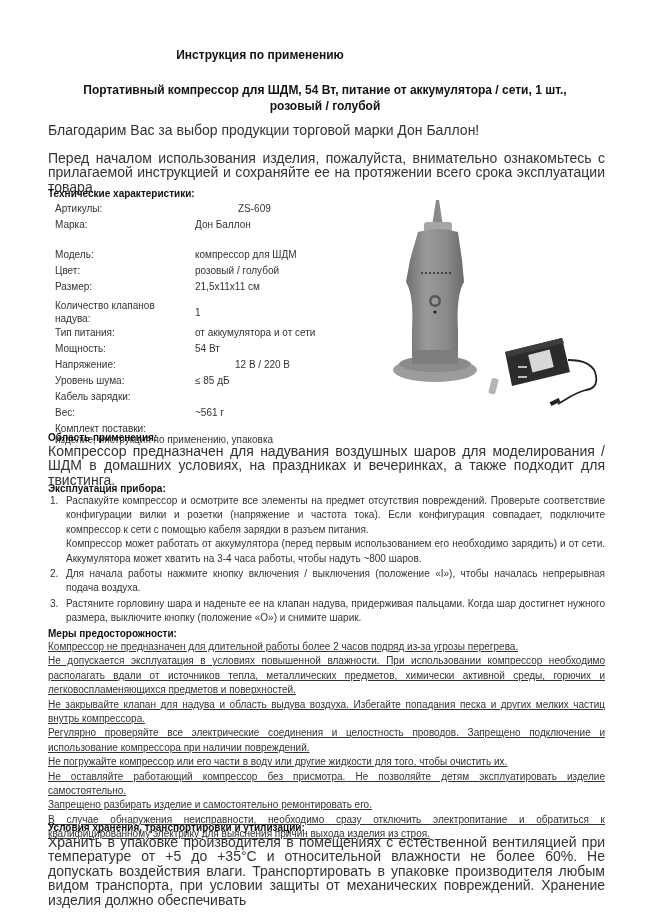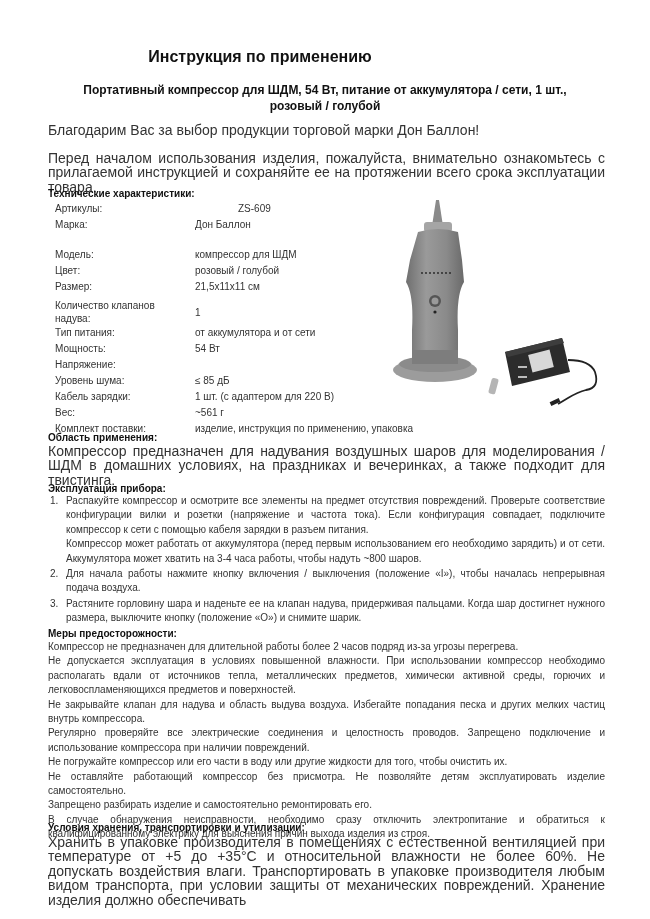--- a/index.html
+++ b/index.html
@@ -3,21 +3,21 @@
 <meta charset="utf-8">
 <style>
   html, body { margin: 0; padding: 0; background: #ffffff; }
   body {
     width: 650px; height: 919px; overflow: hidden; position: relative;
     font-family: "Liberation Sans", sans-serif; color: #222;
   }
   .page { position: absolute; left: 0; top: 0; width: 650px; height: 919px; }
   .title {
     position: absolute; left: 0; width: 520px; top: 48px;
-    text-align: center; font-weight: bold; font-size: 16px; color: #111;
+    text-align: center; font-weight: bold; font-size: 12px; color: #111;
   }
   .subtitle {
     position: absolute; left: 60px; width: 530px; top: 82px;
     text-align: center; font-weight: bold; font-size: 12px; line-height: 16px; color: #111;
   }
   .txt { position: absolute; left: 48px; width: 557px; font-size: 14px; line-height: 14.4px; color: #333; }
   .just { text-align: justify; text-align-last: left; }
   .h { position: absolute; left: 48px; font-size: 10px; font-weight: bold; color: #111; }
 
   .specs { position: absolute; left: 55px; top: 203px; width: 380px; }
@@ -26,21 +26,21 @@
   .spec-v { flex: 1; }
 
   .photo { position: absolute; left: 390px; top: 200px; width: 230px; height: 210px; }
 
   ol.steps { position: absolute; left: 48px; top: 494px; width: 557px; margin: 0; padding: 0; list-style: none; font-size: 10px; line-height: 14.4px; color: #333; }
   ol.steps li { position: relative; padding-left: 18px; text-align: justify; text-align-last: left; }
   ol.steps li .num { position: absolute; left: 2px; top: 0; }
   ol.steps li .extra { display: block; }
 
   .prec { position: absolute; left: 48px; top: 640px; width: 557px; font-size: 10px; line-height: 14.4px; color: #333; }
-  .prec p { margin: 0; text-align: justify; text-align-last: left; }
+  .prec p { margin: 0; text-align: justify; text-align-last: left; text-decoration: underline; }
 </style>
 </head>
 <body>
 
 <div class="page">
   <div class="title">Инструкция по применению</div>
   <div class="subtitle">Портативный компрессор для ШДМ, 54 Вт, питание от аккумулятора / сети, 1 шт., розовый / голубой</div>
 
   <div class="txt" style="top:123px;">Благодарим Вас за выбор продукции торговой марки Дон Баллон!</div>
   <div class="txt just" style="top:151px;">Перед началом использования изделия, пожалуйста, внимательно ознакомьтесь с прилагаемой инструкцией и сохраняйте ее на протяжении всего срока эксплуатации товара.</div>
@@ -74,34 +74,34 @@
     <div class="spec-row" style="height:16px;">
         <span class="spec-k">Тип питания:</span>
         <span class="spec-v">от аккумулятора и от сети</span>
       </div>
     <div class="spec-row" style="height:16px;">
         <span class="spec-k">Мощность:</span>
         <span class="spec-v">54 Вт</span>
       </div>
     <div class="spec-row" style="height:16px;gap:40px;">
         <span class="spec-k">Напряжение:</span>
+        <span class="spec-v">12 В / 220 В</span>
       </div>
     <div class="spec-row" style="height:16px;">
         <span class="spec-k">Уровень шума:</span>
         <span class="spec-v">≤ 85 дБ</span>
       </div>
     <div class="spec-row" style="height:16px;">
         <span class="spec-k">Кабель зарядки:</span>
-        <span class="spec-v">1 шт. (с адаптером для 220 В)</span>
       </div>
     <div class="spec-row" style="height:16px;">
         <span class="spec-k">Вес:</span>
         <span class="spec-v">~561 г</span>
       </div>
-    <div class="spec-row" style="height:16px;">
+    <div class="spec-row" style="height:16px;flex-direction:column;">
         <span class="spec-k">Комплект поставки:</span>
         <span class="spec-v">изделие, инструкция по применению, упаковка</span>
       </div>
   </div>
 
   <svg class="photo" viewBox="0 0 230 210" aria-label="Компрессор для ШДМ с сетевым адаптером">
     <defs>
       <linearGradient id="bodyGrad" x1="0" x2="1" y1="0" y2="0">
         <stop offset="0" stop-color="#6f6f6f"></stop>
         <stop offset="0.35" stop-color="#9a9a9a"></stop>

